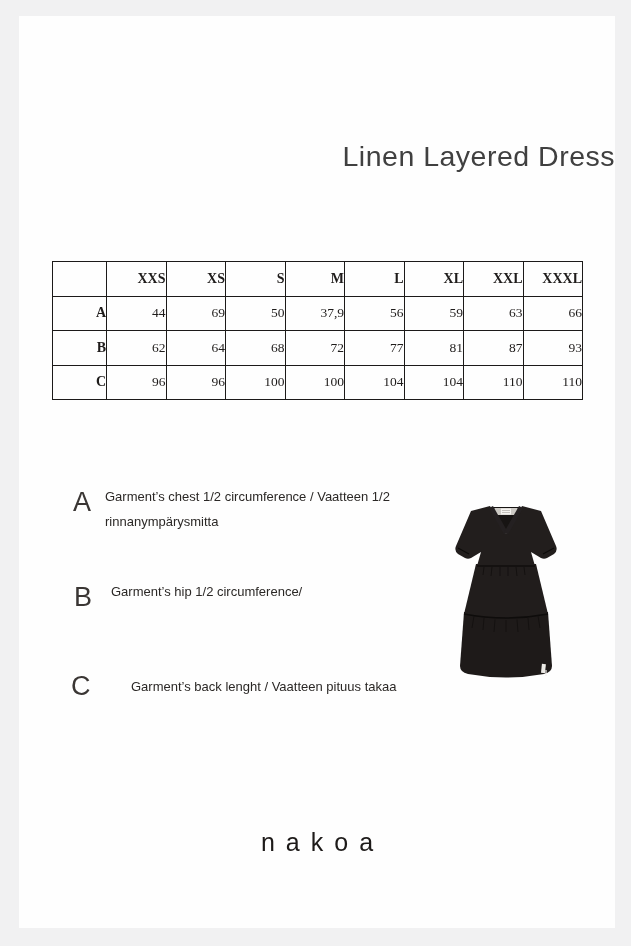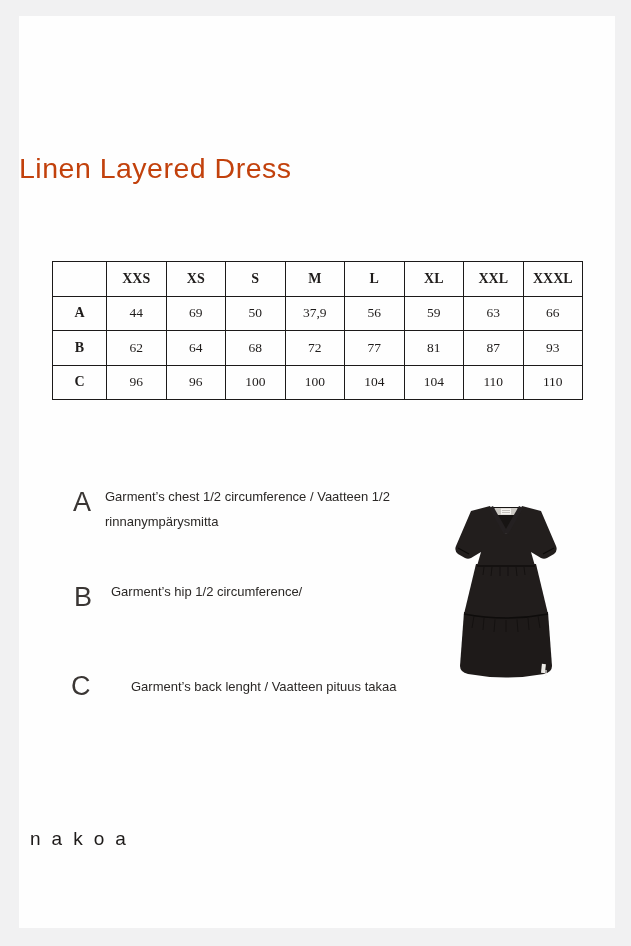--- a/index.html
+++ b/index.html
@@ -8,53 +8,53 @@
     background:#f1f1f2;
     font-family:"Liberation Sans",sans-serif;
     color:#262321;overflow:hidden;
   }
   .card{
     position:absolute;left:19px;top:16px;width:596px;height:912px;
     background:#fefefe;
   }
   .page-title{
     position:absolute;left:19px;top:140px;width:596px;
-    text-align:left;font-size:28.5px;letter-spacing:.5px;
-    color:#c2410c;white-space:nowrap;margin-top:12px;
+    text-align:right;font-size:28.5px;letter-spacing:.5px;
+    color:#404040;white-space:nowrap;
   }
   table.size-table{
     position:absolute;left:52px;top:261px;width:531px;
     border-collapse:collapse;table-layout:fixed;
     font-family:"Liberation Serif",serif;color:#1f1c1b;
   }
   table.size-table col.label-col{width:54px;}
   table.size-table th,table.size-table td{
     border:1.5px solid #1c1a19;height:33.5px;
-    text-align:center;vertical-align:middle;padding:0;
+    text-align:right;vertical-align:middle;padding:0;
   }
   table.size-table thead th{font-size:14px;font-weight:bold;}
   table.size-table tbody th{font-size:14px;font-weight:bold;}
   table.size-table tbody td{font-size:13.5px;font-weight:normal;}
   .legend-letter{
     position:absolute;font-size:27px;color:#3a3634;line-height:1.2;
   }
   .legend-text{
     position:absolute;font-size:13px;line-height:24.5px;
     color:#2b2826;white-space:nowrap;
   }
   .legend-letter.a{left:73px;top:486px;}
   .legend-text.a{left:105px;top:485px;}
   .legend-letter.b{left:74px;top:581px;}
   .legend-text.b{left:111px;top:580px;}
   .legend-letter.c{left:71px;top:670px;}
   .legend-text.c{left:117px;top:675px;margin-left:14px;}
   .dress-figure{position:absolute;left:450px;top:500px;width:112px;height:182px;}
   .brand{
     position:absolute;left:19px;top:828px;width:596px;
-    text-align:left;font-size:19px;color:#1d1a19;
+    text-align:center;font-size:25px;color:#1d1a19;
     letter-spacing:11px;padding-left:11px;box-sizing:border-box;
     white-space:nowrap;
   }
 </style>
 </head>
 <body>
 
 <div class="card"></div>
 
 <div class="page-title">Linen Layered Dress</div>

